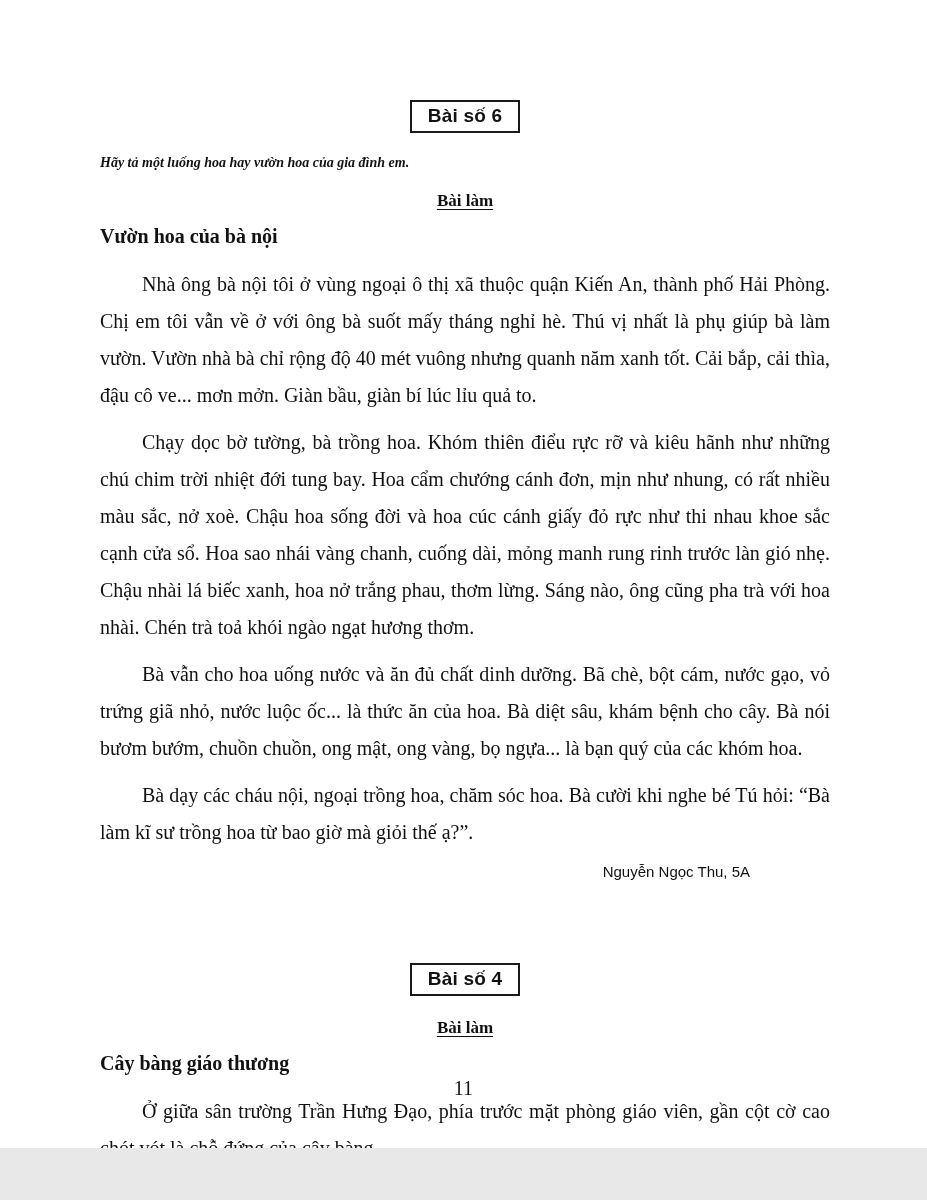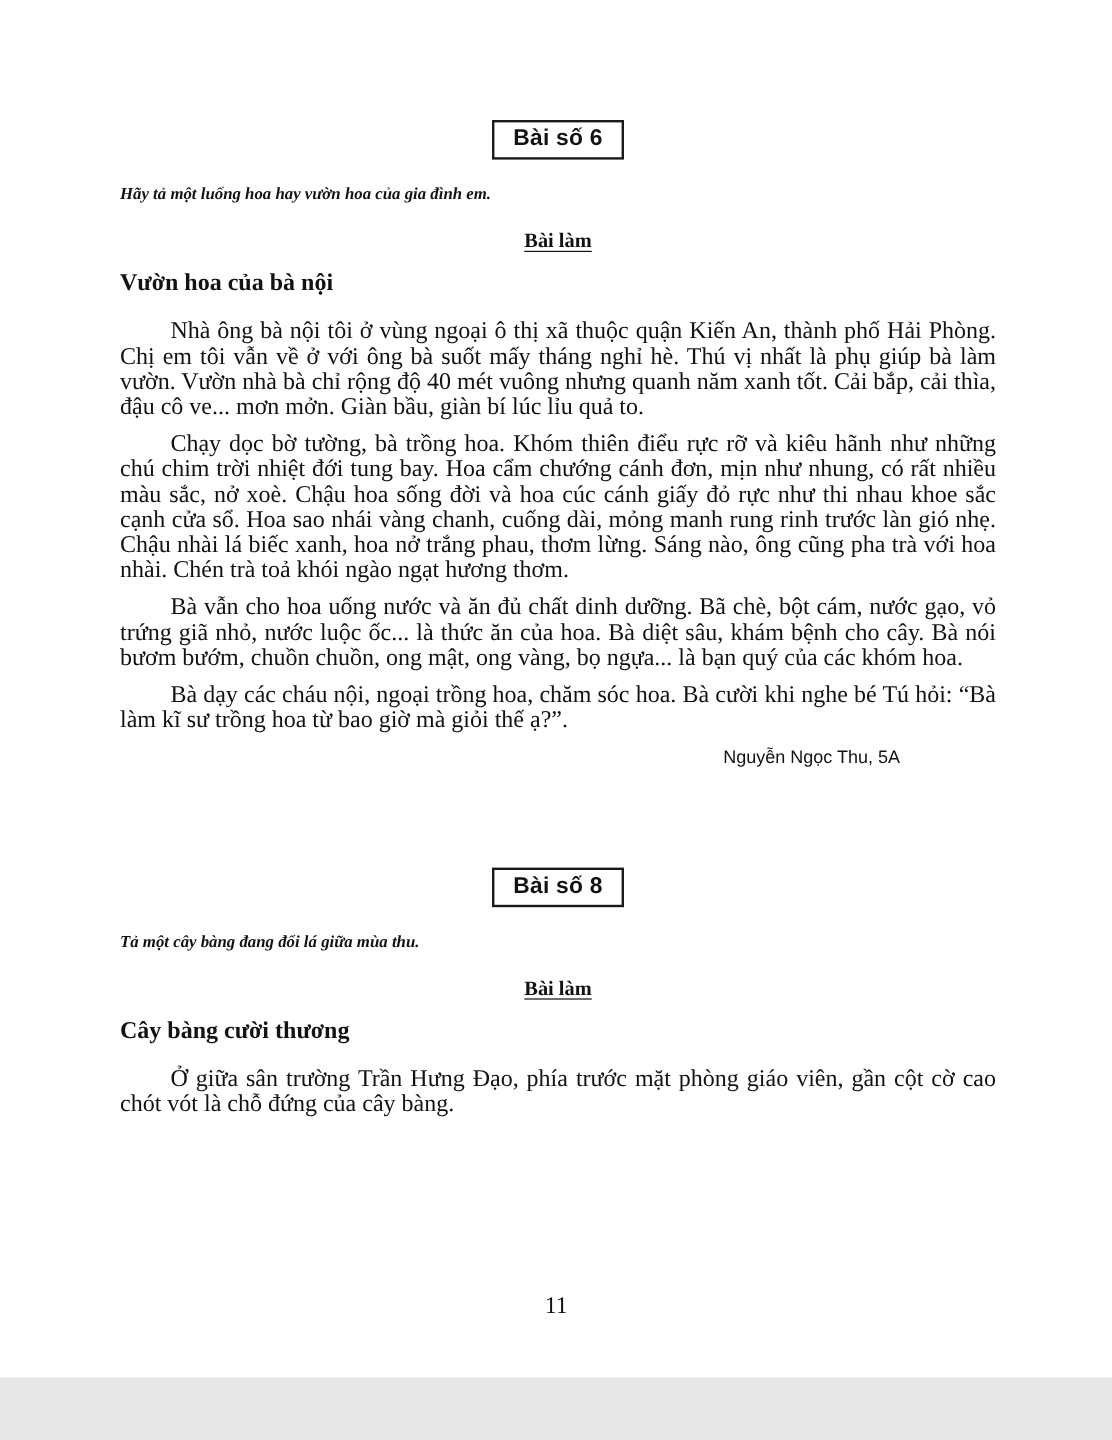--- a/index.html
+++ b/index.html
@@ -45,21 +45,21 @@
     margin: 0 0 14px 0;
   }
   .essay-title {
     font-size: 20px;
     font-weight: bold;
     text-align: left;
     margin: 0 0 18px 0;
   }
   .para {
     font-size: 20px;
-    line-height: 21px;
+    line-height: 37px;
     text-align: justify;
     text-indent: 42px;
     margin: 0 0 10px 0;
   }
   .byline {
     font-family: "Liberation Sans", sans-serif;
     font-size: 15px;
     text-align: right;
     padding-right: 80px;
     line-height: 22px;
@@ -98,25 +98,24 @@
       <p class="para">Bà vẫn cho hoa uống nước và ăn đủ chất dinh dưỡng. Bã chè, bột cám, nước gạo, vỏ trứng giã nhỏ, nước luộc ốc... là thức ăn của hoa. Bà diệt sâu, khám bệnh cho cây. Bà nói bươm bướm, chuồn chuồn, ong mật, ong vàng, bọ ngựa... là bạn quý của các khóm hoa.</p>
       <p class="para">Bà dạy các cháu nội, ngoại trồng hoa, chăm sóc hoa. Bà cười khi nghe bé Tú hỏi: “Bà làm kĩ sư trồng hoa từ bao giờ mà giỏi thế ạ?”.</p>
 
       <div class="byline">
         <div class="author">Nguyễn Ngọc Thu, 5A</div>
       </div>
     </div>
 
     <div class="section-2">
       <div class="badge-wrap">
-        <span class="badge-box">Bài số 8</span>
+        <span class="badge-box">Bài số 4</span>
       </div>
-      <div class="prompt">Tả một cây bàng đang đổi lá giữa mùa thu.</div>
       <div class="bai-lam">Bài làm</div>
-      <div class="essay-title">Cây bàng cười thương</div>
+      <div class="essay-title">Cây bàng giáo thương</div>
 
       <p class="para">Ở giữa sân trường Trần Hưng Đạo, phía trước mặt phòng giáo viên, gần cột cờ cao chót vót là chỗ đứng của cây bàng.</p>
     </div>
 
   </div>
 
   <div class="page-number">11</div>
 </div>
 
 </body></html>

